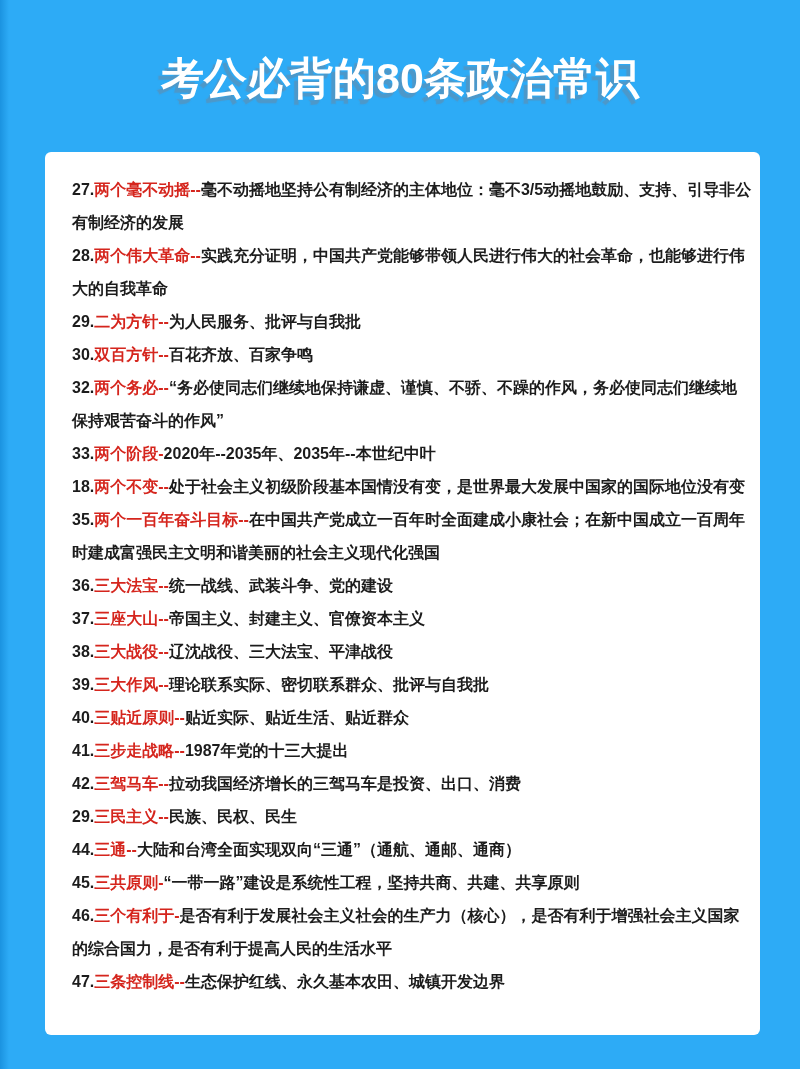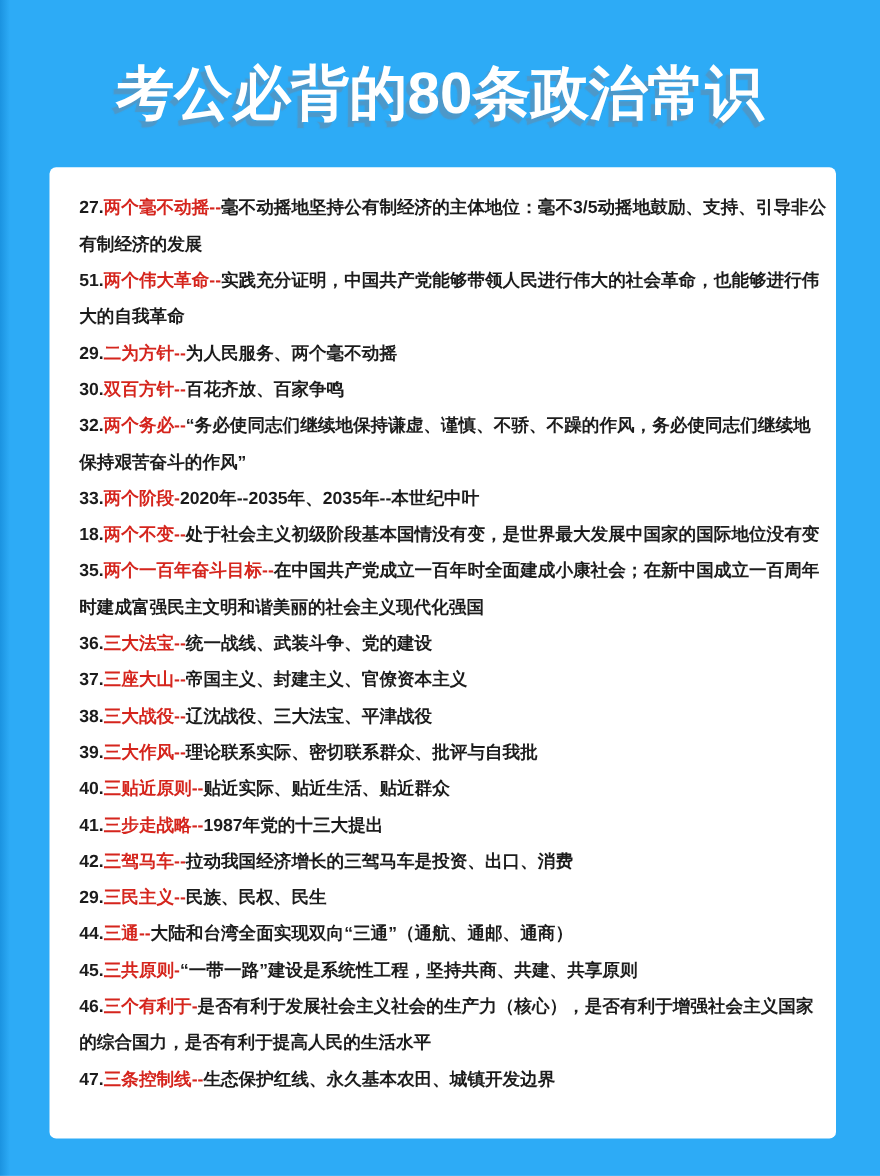--- a/index.html
+++ b/index.html
@@ -16,21 +16,21 @@
     background:linear-gradient(90deg,var(--bg-edge) 0px,var(--bg) 9px);
     font-family:"Liberation Sans","DejaVu Sans",sans-serif;
   }
   .poster{position:relative;width:800px;height:1069px;}
   .title{
     position:absolute;
     top:50px;
     left:0;
     width:800px;
     text-align:center;
-    font-size:53px;
+    font-size:43px;
     font-weight:900;
     color:#ffffff;
     letter-spacing:0px;
     white-space:nowrap;
     text-shadow:-4px 5px 1px var(--shadow);
   }
   .card{
     position:absolute;
     left:45px;
     top:152px;
@@ -57,25 +57,25 @@
 <div class="poster">
   <h1 class="title">考公必背的80条政治常识</h1>
 
   <div class="card">
     <div class="list" id="knowledge-list">
   <div class="item">
     <span class="num">27.</span><span class="term">两个毫不动摇--</span><span class="desc">毫不动摇地坚持公有制经济的主体地位：毫不3/5动摇地鼓励、支持、引导非公有制经济的发展</span>
   </div>
 
   <div class="item">
-    <span class="num">51.</span><span class="term">两个伟大革命--</span><span class="desc">实践充分证明，中国共产党能够带领人民进行伟大的社会革命，也能够进行伟大的自我革命</span>
+    <span class="num">28.</span><span class="term">两个伟大革命--</span><span class="desc">实践充分证明，中国共产党能够带领人民进行伟大的社会革命，也能够进行伟大的自我革命</span>
   </div>
 
   <div class="item">
-    <span class="num">29.</span><span class="term">二为方针--</span><span class="desc">为人民服务、两个毫不动摇</span>
+    <span class="num">29.</span><span class="term">二为方针--</span><span class="desc">为人民服务、批评与自我批</span>
   </div>
 
   <div class="item">
     <span class="num">30.</span><span class="term">双百方针--</span><span class="desc">百花齐放、百家争鸣</span>
   </div>
 
 
   <div class="item">
     <span class="num">32.</span><span class="term">两个务必--</span><span class="desc">“务必使同志们继续地保持谦虚、谨慎、不骄、不躁的作风，务必使同志们继续地保持艰苦奋斗的作风”</span>
   </div>

